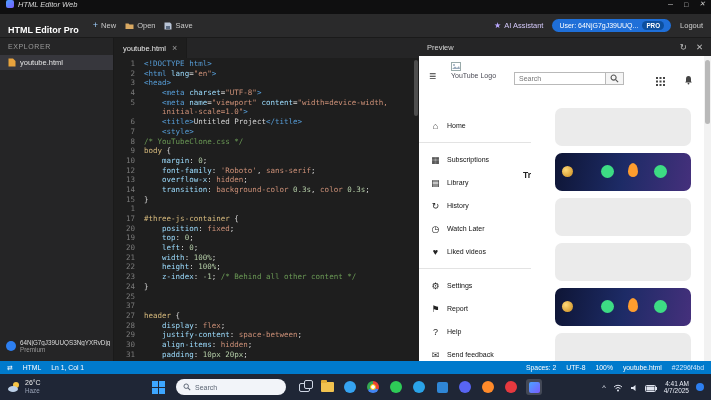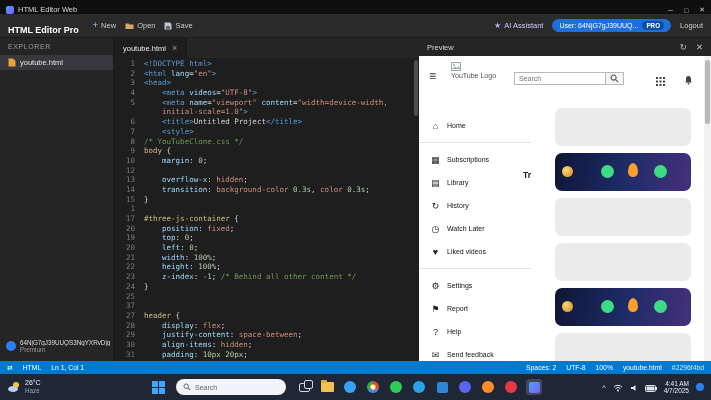--- a/index.html
+++ b/index.html
@@ -1,21 +1,21 @@
 <!DOCTYPE html>
 <html><head>
 <meta charset="utf-8">
 <style>
   *{margin:0;padding:0;box-sizing:border-box;}
   html,body{width:711px;height:400px;overflow:hidden;}
   body{font-family:"Liberation Sans",sans-serif;background:#000;}
   .screen{position:relative;width:711px;height:400px;background:#1e1e1e;overflow:hidden;}
 
   
-  .titlebar{position:absolute;top:0;left:0;right:0;height:14px;background:#0f0f10;display:flex;align-items:flex-end;padding:0 6px;color:#d8d8d8;font-size:7.5px;}
+  .titlebar{position:absolute;top:0;left:0;right:0;height:14px;background:#0f0f10;display:flex;align-items:flex-start;padding:0 6px;color:#d8d8d8;font-size:7.5px;font-style:italic;}
   .app-ico{width:8px;height:8px;border-radius:2px;background:linear-gradient(135deg,#4aa3ff,#7a5cff);margin-right:4px;flex:none;}
   .win-controls{margin-left:auto;display:flex;gap:11px;font-size:7px;color:#cfcfcf;align-items:center;}
   .win-controls span{cursor:default;}
 
   
   .toolbar{position:absolute;top:14px;left:0;right:0;height:24px;background:#2a2a2b;border-bottom:1px solid #1a1a1a;display:flex;align-items:center;padding:0 8px;gap:9px;}
   .brand{color:#fff;font-size:9px;font-weight:bold;margin-right:5px;margin-top:9px;}
   .tb-btn{display:flex;align-items:center;gap:3px;color:#c9c9c9;font-size:7.5px;background:none;border:none;font-family:inherit;}
   .tb-btn .plus{color:#9fd0ff;font-size:9px;line-height:7px;}
   .toolbar-right{margin-left:auto;display:flex;align-items:center;gap:9px;}
@@ -192,21 +192,21 @@
             <div class="crow">
               <span class="ln">2</span>
               <span class="ct"><span class="tk-tag">&lt;html </span><span class="tk-attr">lang</span><span class="tk-def">=</span><span class="tk-str">"en"</span><span class="tk-tag">&gt;</span></span>
             </div>
             <div class="crow">
               <span class="ln">3</span>
               <span class="ct"><span class="tk-tag">&lt;head&gt;</span></span>
             </div>
             <div class="crow">
               <span class="ln">4</span>
-              <span class="ct"><span class="tk-def">    </span><span class="tk-tag">&lt;meta </span><span class="tk-attr">videos</span><span class="tk-def">=</span><span class="tk-str">"UTF-8"</span><span class="tk-tag">&gt;</span></span>
+              <span class="ct"><span class="tk-def">    </span><span class="tk-tag">&lt;meta </span><span class="tk-attr">charset</span><span class="tk-def">=</span><span class="tk-str">"UTF-8"</span><span class="tk-tag">&gt;</span></span>
             </div>
             <div class="crow">
               <span class="ln">5</span>
               <span class="ct"><span class="tk-def">    </span><span class="tk-tag">&lt;meta </span><span class="tk-attr">name</span><span class="tk-def">=</span><span class="tk-str">"viewport"</span><span class="tk-def"> </span><span class="tk-attr">content</span><span class="tk-def">=</span><span class="tk-str">"width=device-width,</span></span>
             </div>
             <div class="crow">
               <span class="ln"></span>
               <span class="ct"><span class="tk-def">    </span><span class="tk-str">initial-scale=1.0"</span><span class="tk-tag">&gt;</span></span>
             </div>
             <div class="crow">
@@ -224,20 +224,21 @@
             <div class="crow">
               <span class="ln">9</span>
               <span class="ct"><span class="tk-sel">body</span><span class="tk-def"> {</span></span>
             </div>
             <div class="crow">
               <span class="ln">10</span>
               <span class="ct"><span class="tk-def">    </span><span class="tk-prop">margin</span><span class="tk-def">: </span><span class="tk-num">0</span><span class="tk-def">;</span></span>
             </div>
             <div class="crow">
               <span class="ln">12</span>
+              <span class="ct"><span class="tk-def">    </span><span class="tk-prop">font-family</span><span class="tk-def">: </span><span class="tk-str">'Roboto'</span><span class="tk-def">, </span><span class="tk-val">sans-serif</span><span class="tk-def">;</span></span>
             </div>
             <div class="crow">
               <span class="ln">13</span>
               <span class="ct"><span class="tk-def">    </span><span class="tk-prop">overflow-x</span><span class="tk-def">: </span><span class="tk-val">hidden</span><span class="tk-def">;</span></span>
             </div>
             <div class="crow">
               <span class="ln">14</span>
               <span class="ct"><span class="tk-def">    </span><span class="tk-prop">transition</span><span class="tk-def">: </span><span class="tk-val">background-color</span><span class="tk-def"> </span><span class="tk-num">0.3s</span><span class="tk-def">, </span><span class="tk-val">color</span><span class="tk-def"> </span><span class="tk-num">0.3s</span><span class="tk-def">;</span></span>
             </div>
             <div class="crow">

